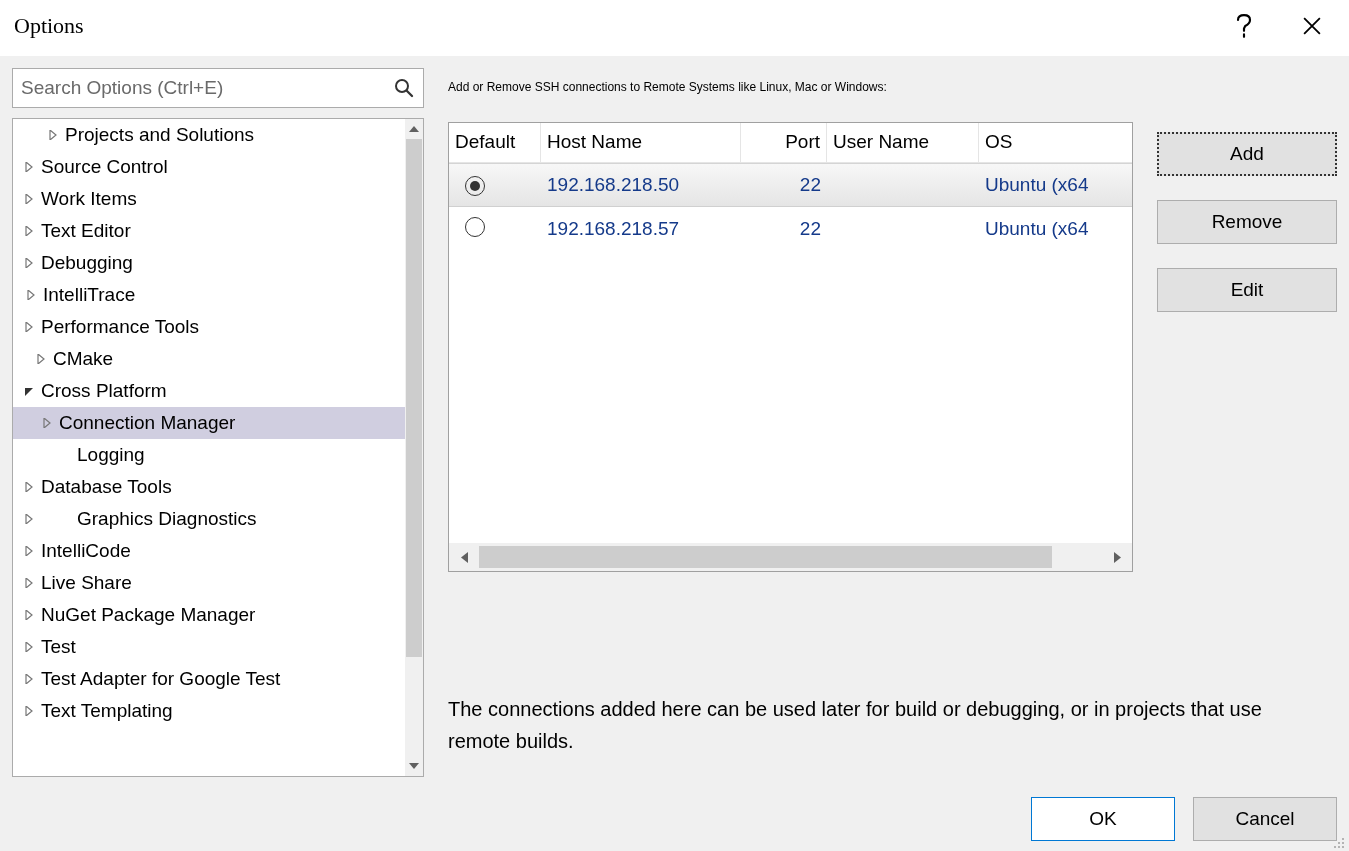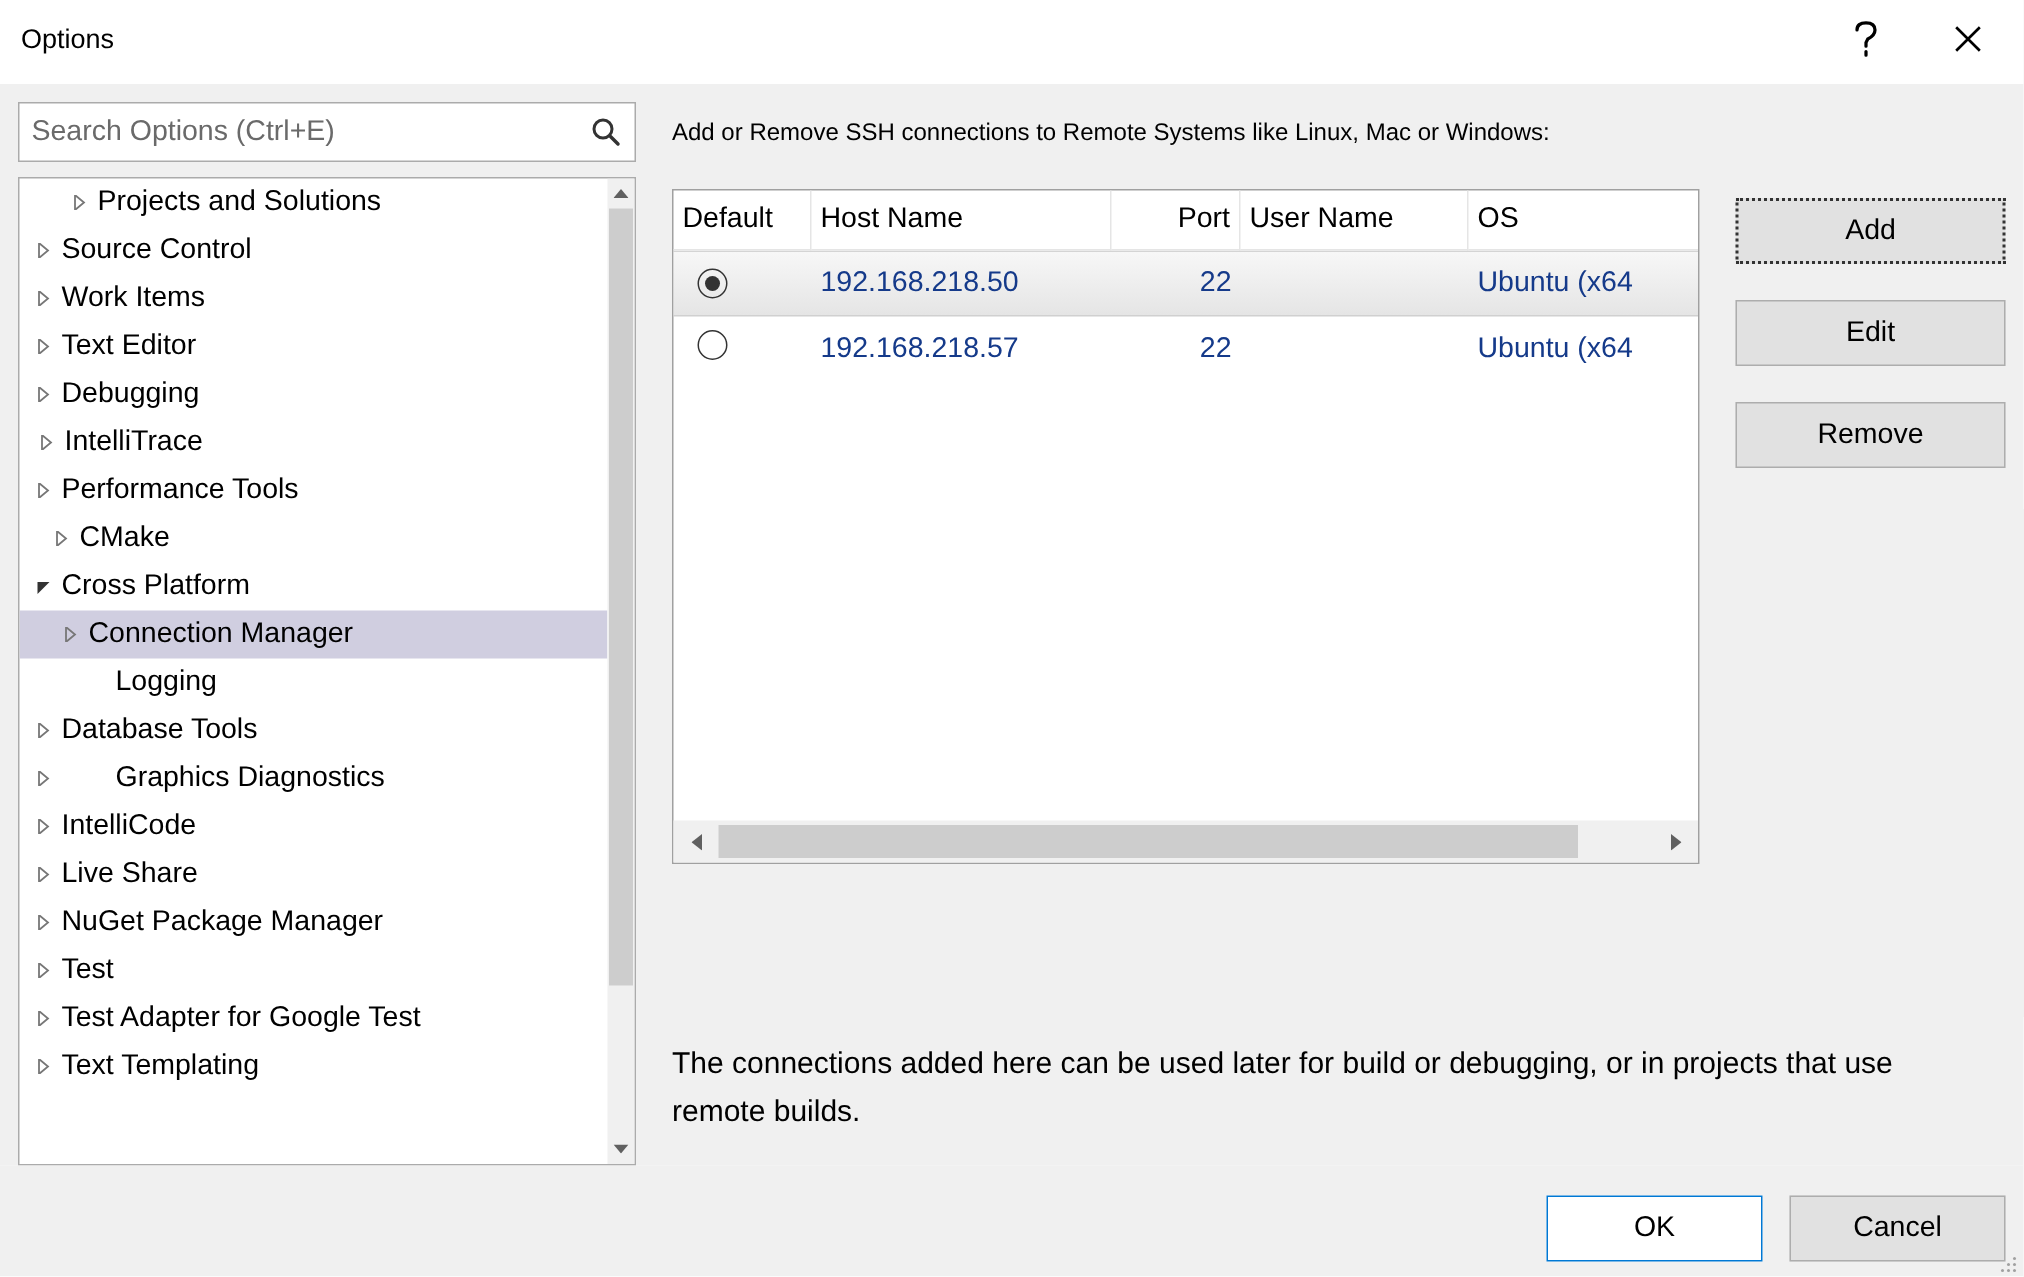--- a/index.html
+++ b/index.html
@@ -17,22 +17,23 @@
       display: flex;
       flex-direction: column;
     }
     .titlebar {
       display: flex;
       align-items: center;
       padding: 8px 14px 12px 14px;
       background: #fff;
     }
     .titlebar-title {
-      font-size: 18px;
-      flex: 1;
+      font-size: 22px;
+      flex: 1;
+      font-family: Liberation Serif, serif;
     }
     .titlebar-btn {
       width: 46px; height: 36px;
       display: flex; align-items: center; justify-content: center;
       font-size: 22px;
       margin-left: 22px;
     }
     .content {
       flex: 1;
       display: flex;
@@ -120,21 +121,21 @@
       flex-direction: column;
       padding-top: 12px;
     }
     .main-top {
       flex: 1;
       display: flex;
       gap: 24px;
     }
     .table-section { flex: 1; display:flex; flex-direction:column; }
     .heading {
-      font-size: 16px;
+      font-size: 12px;
       margin-bottom: 28px;
     }
     .table-wrap {
       border: 1px solid #a0a0a0;
       background: #fff;
       flex: 1;
       display: flex;
       flex-direction: column;
       max-height: 450px;
     }
@@ -482,22 +483,22 @@
               <div class="harrow">
                 <svg width="7" height="11" viewBox="0 0 7 11">
                     <path d="M0 0 L7 5.5 L0 11 Z" fill="#606060"></path>
                   </svg>
               </div>
             </div>
           </div>
         </div>
         <div class="button-col">
           <button class="btn focused">Add</button>
+          <button class="btn">Remove</button>
           <button class="btn">Edit</button>
-          <button class="btn">Remove</button>
         </div>
       </div>
       <div class="note">The connections added here can be used later for build or debugging, or in projects that use remote builds.</div>
     </div>
   </div>
 
   <div class="footer">
     <button class="btn primary">OK</button>
     <button class="btn">Cancel</button>
   </div>

